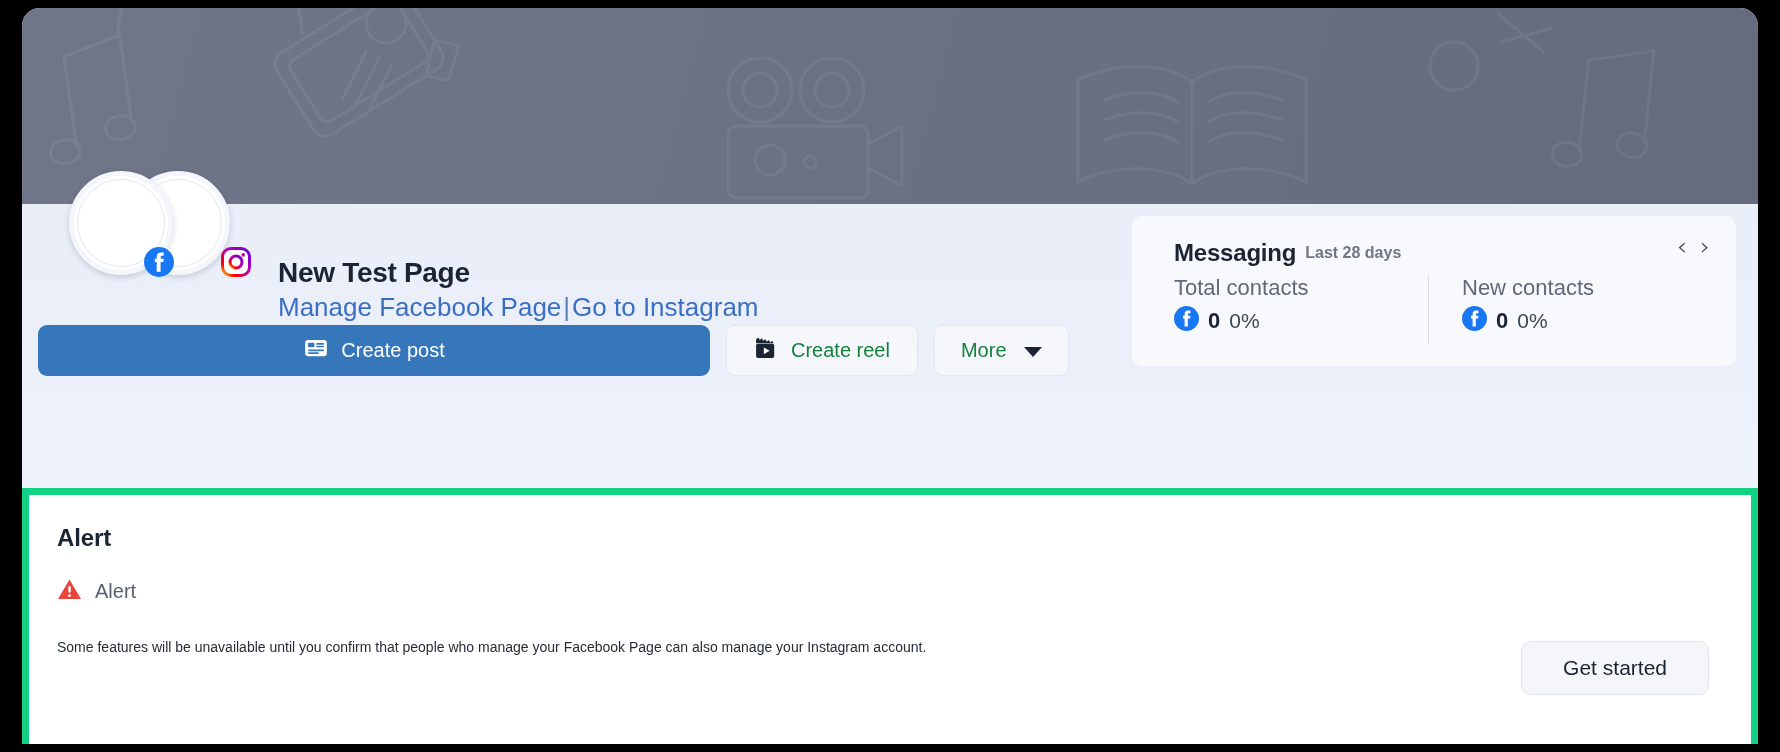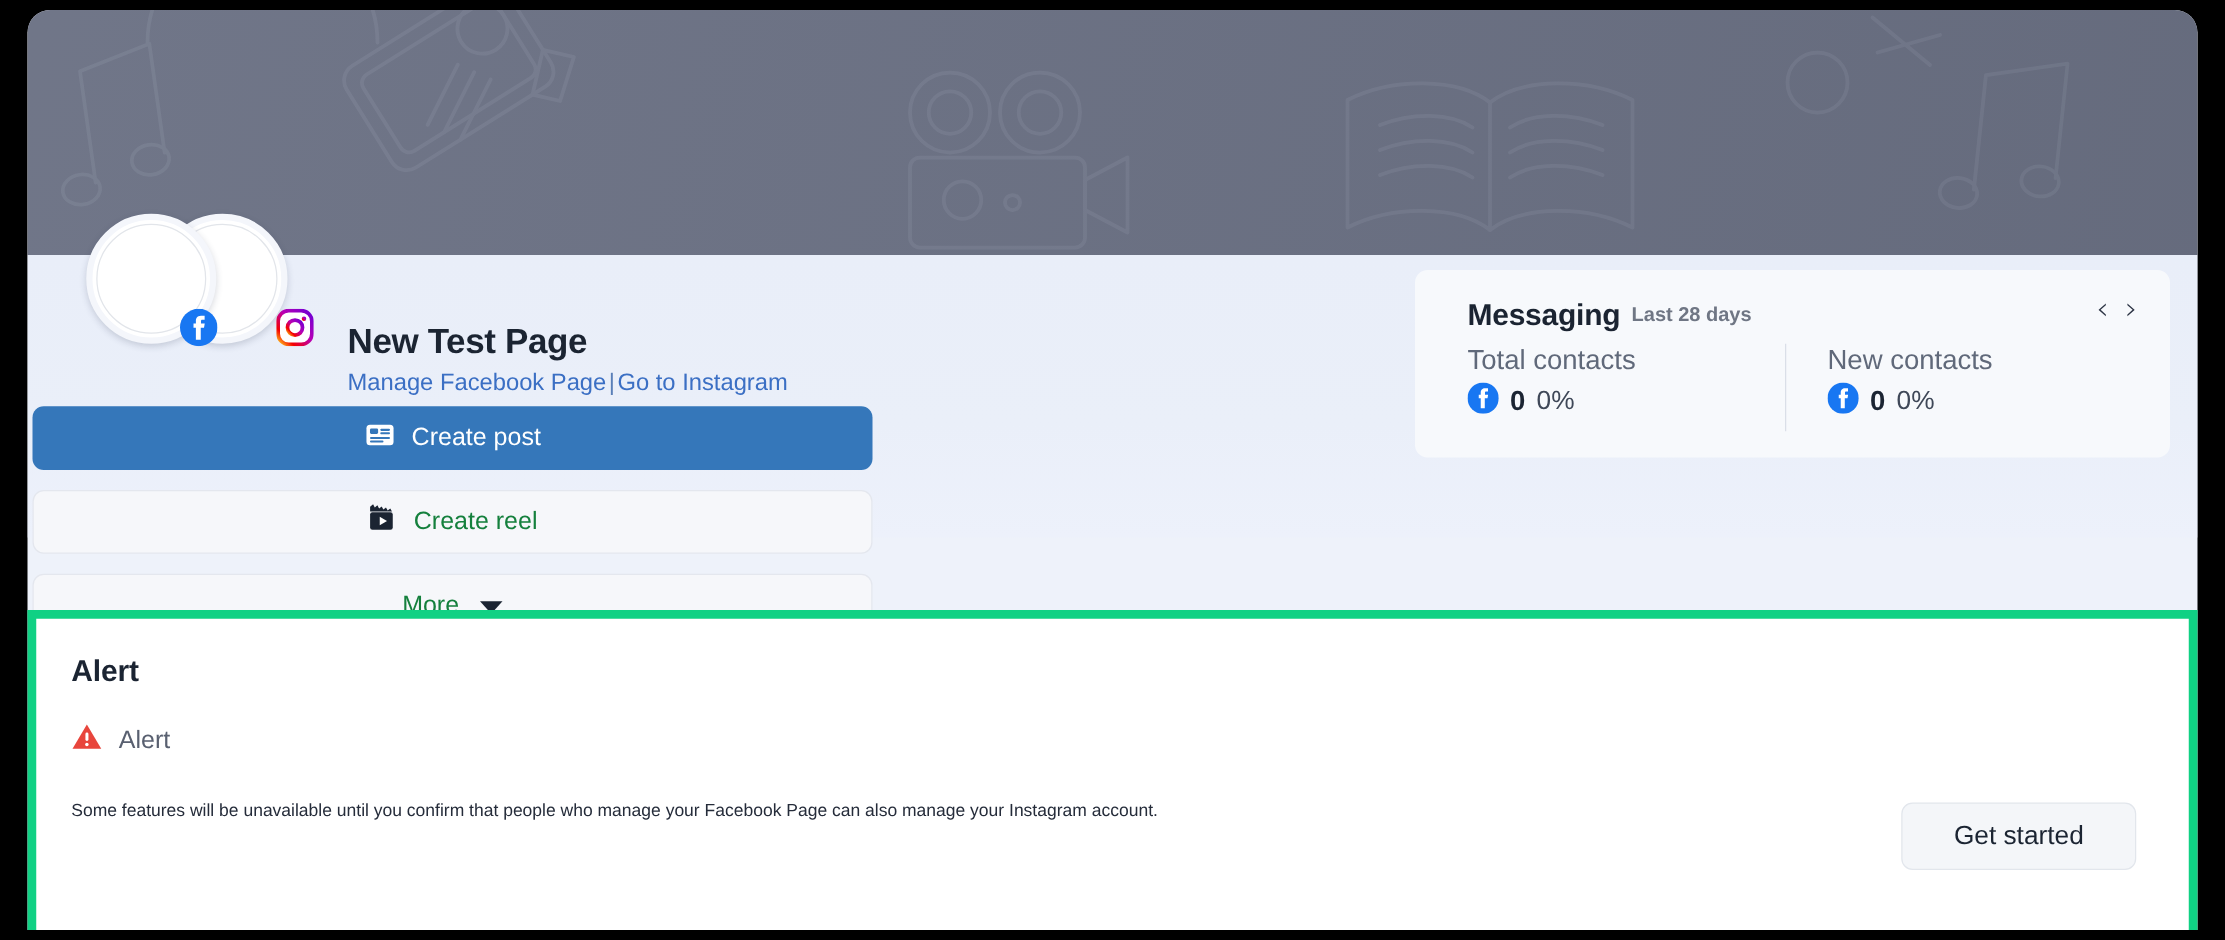--- a/index.html
+++ b/index.html
@@ -99,42 +99,41 @@
   .page-title {
     font-size: 28px;
     font-weight: bold;
     color: #1b2432;
     letter-spacing: -0.3px;
     line-height: 34px;
     margin: 0;
   }
   .page-links {
     margin-top: 5px;
-    font-size: 19px;
+    font-size: 26px;
     color: #3b6fc4;
     line-height: 24px;
     white-space: nowrap;
     text-align: center;
   }
   .page-links a {
     color: #3b6fc4;
     text-decoration: none;
     cursor: pointer;
   }
   .link-sep { color: #5a7fb8; padding: 0 2px; }
 
   
   .actions {
     position: absolute;
     left: 0;
     top: 121px;
     display: flex;
     gap: 16px;
-    padding-left: 4px;
-    flex-direction: column;
+    padding-left: 16px;
   }
   .btn {
     height: 51px;
     border-radius: 9px;
     display: flex;
     align-items: center;
     justify-content: center;
     gap: 12px;
     font-size: 20px;
     cursor: pointer;

